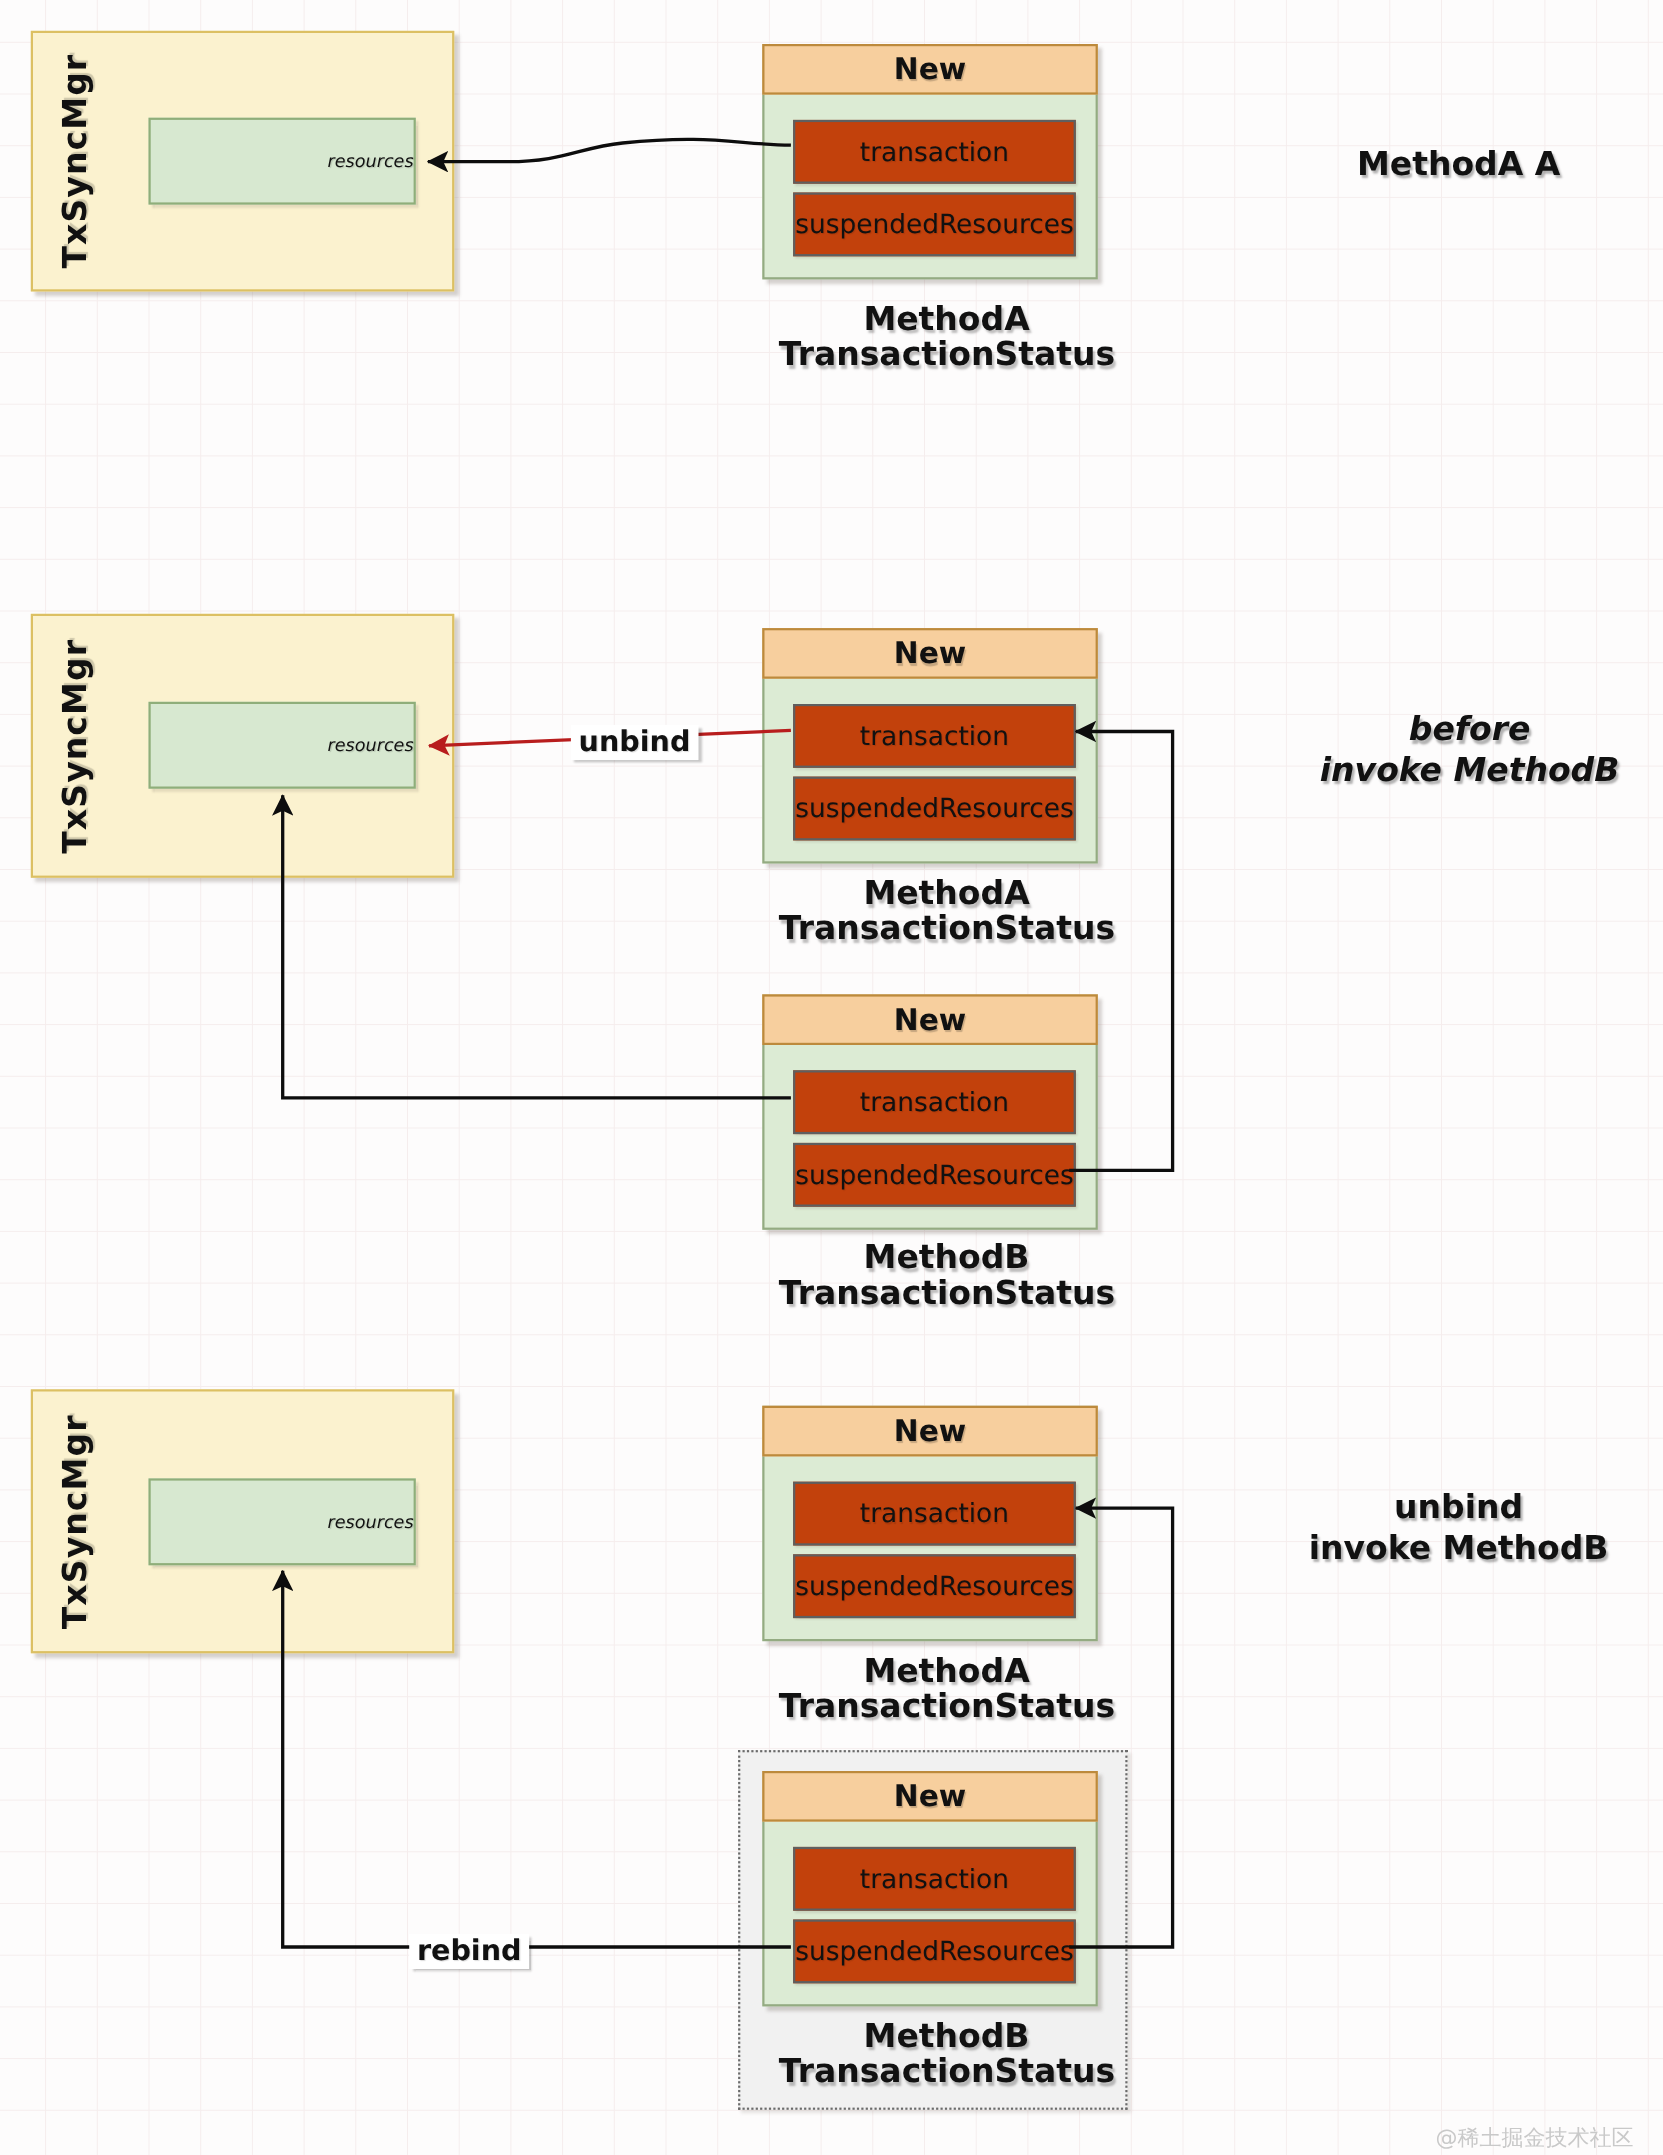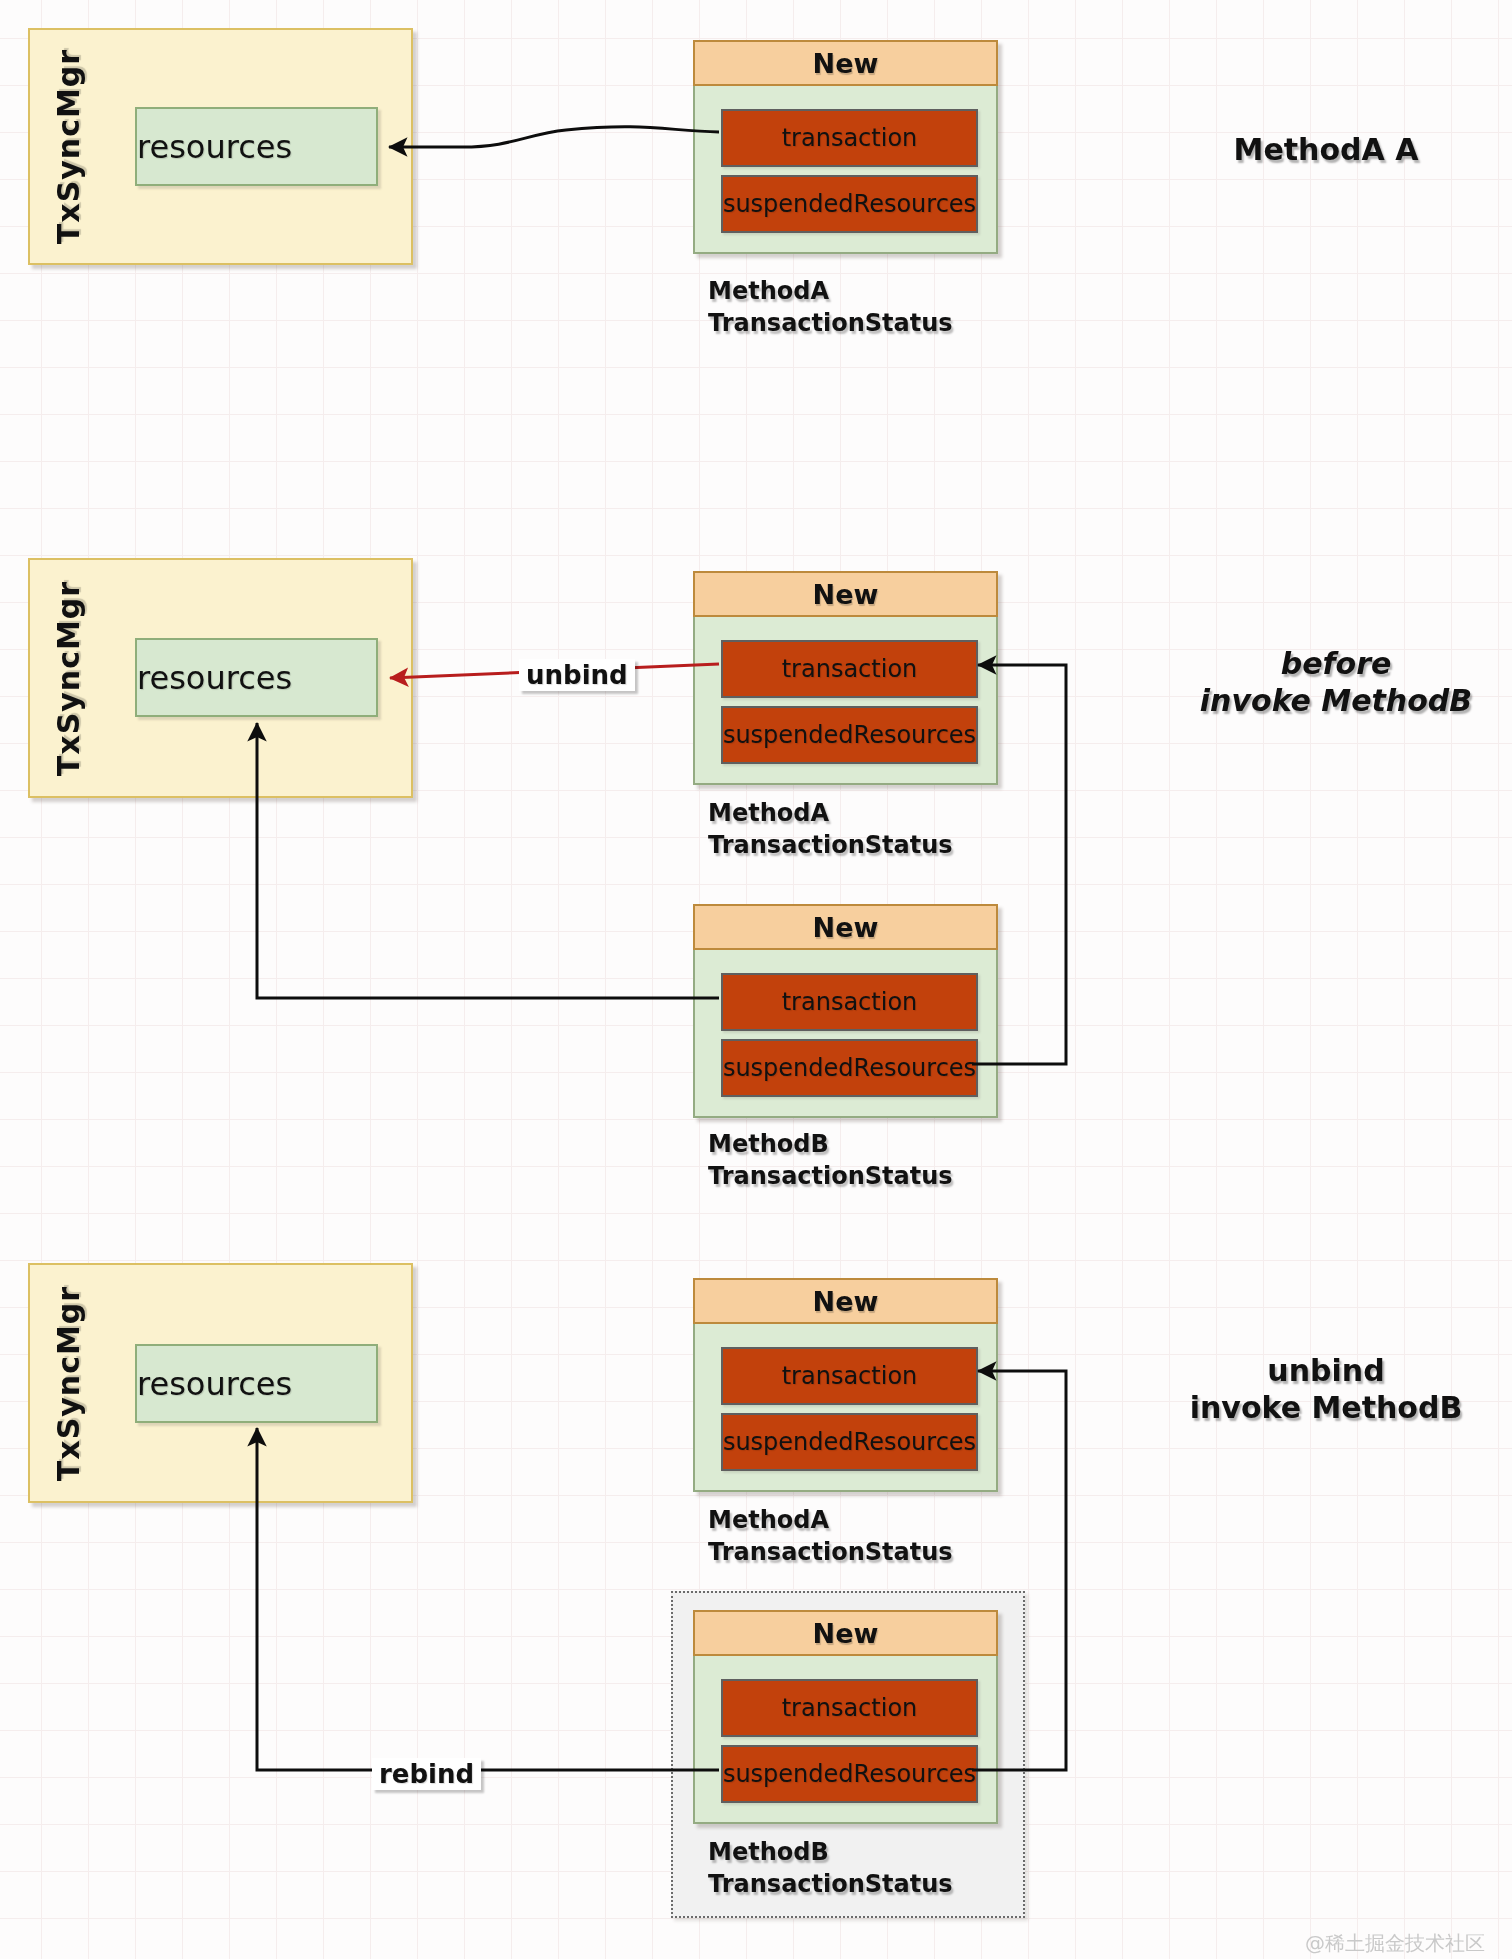--- a/index.html
+++ b/index.html
@@ -24,23 +24,24 @@
     display:flex;align-items:center;justify-content:center;
   }
   .mgr-title span{
     transform:rotate(-90deg);white-space:nowrap;
     font-size:30px;font-weight:bold;letter-spacing:1px;
     text-shadow:2px 2px 1px rgba(0,0,0,.18);
   }
   
   .res{
     background:#d7e8d0;border:2px solid #8fae7a;
-    display:flex;align-items:center;justify-content:flex-start;
-    font-size:32px;text-shadow:1px 1px 1px rgba(0,0,0,.15);
+    display:flex;align-items:center;justify-content:flex-end;
+    font-size:16px;text-shadow:1px 1px 1px rgba(0,0,0,.15);
     box-shadow:3px 3px 2px rgba(90,80,70,.18);
+    font-style:italic;
   }
   
   .status{
     background:#dcebd4;border:2px solid #94ab82;
     box-shadow:4px 4px 3px rgba(90,80,70,.25);
   }
   .status-header{
     position:absolute;left:-2px;top:-2px;right:-2px;height:42px;
     background:#f7cf9e;border:2px solid #bd8a3c;
     display:flex;align-items:center;justify-content:center;
@@ -55,21 +56,21 @@
   }
   .field.f1{top:67px;}
   .field.f2{top:133px;}
   
   .dashed{
     background:#f1f1f1;border:2px dotted #6b6b6b;
     box-shadow:3px 3px 3px rgba(90,80,70,.15);
   }
   
   .caption{
-    width:305px;text-align:left;font-size:24px;font-weight:bold;
+    width:305px;text-align:center;font-size:30px;font-weight:bold;
     line-height:32px;text-shadow:2px 3px 2px rgba(0,0,0,.25);
   }
   
   .phase{
     width:360px;text-align:center;font-size:30px;font-weight:bold;
     line-height:37px;text-shadow:2px 3px 2px rgba(0,0,0,.3);
   }
   
   .chip{
     background:#ffffff;padding:1px 7px;font-size:26px;font-weight:bold;

